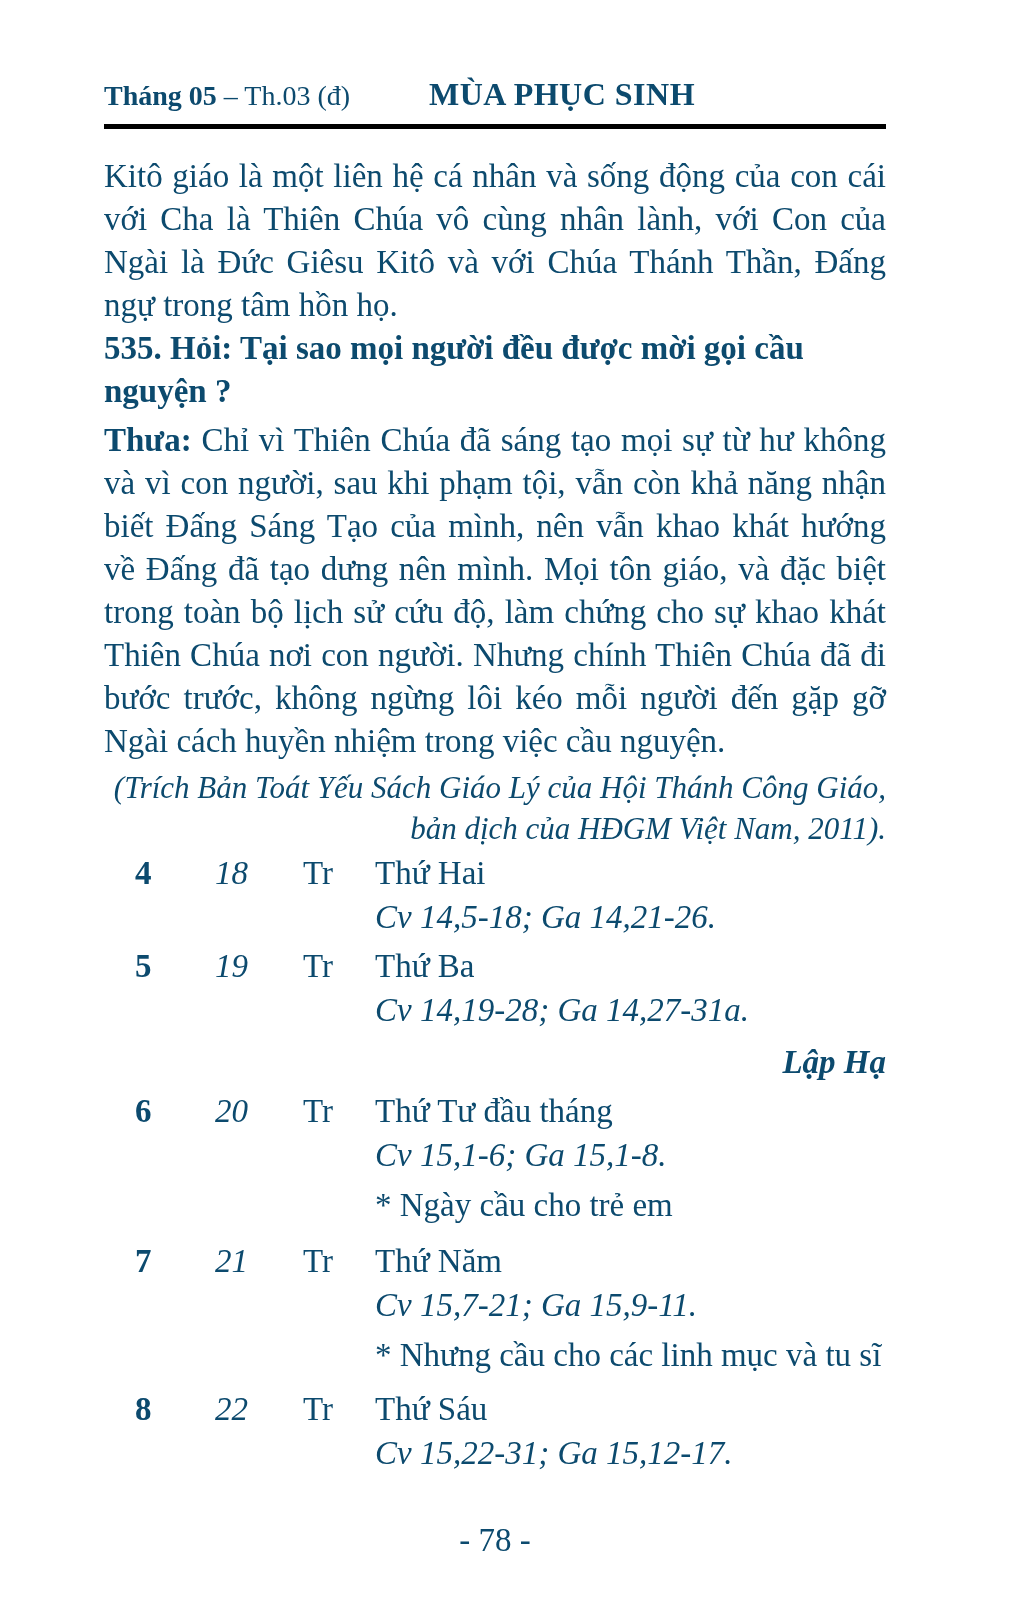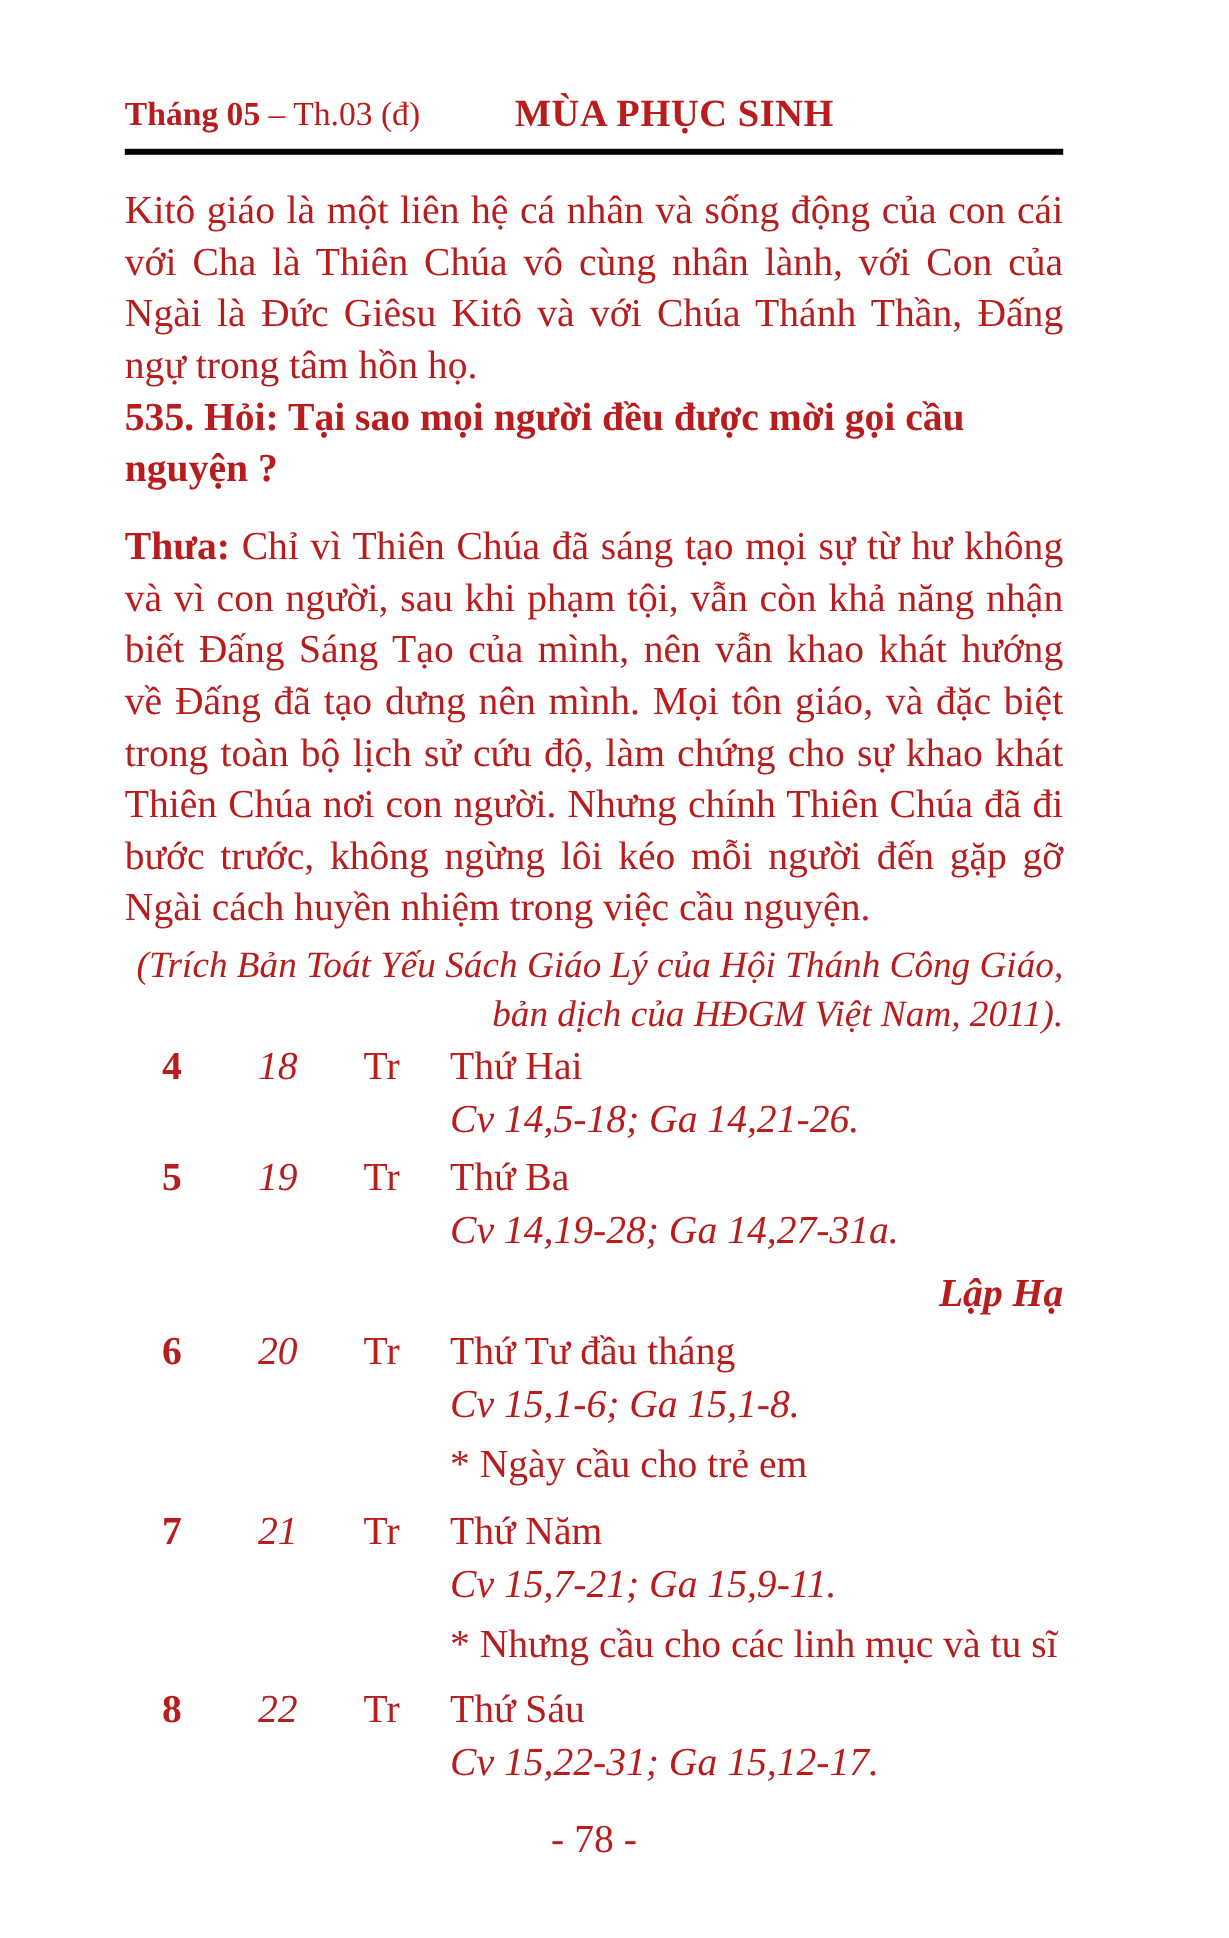--- a/index.html
+++ b/index.html
@@ -1,21 +1,21 @@
 <!DOCTYPE html>
 <html><head>
 <meta charset="utf-8">
 <style>
   html, body { margin: 0; padding: 0; background: #ffffff; }
   .page {
     position: relative;
     width: 1024px;
     height: 1615px;
     background: #ffffff;
-    color: #b91c1c;
+    color: #0c4a6e;
     font-family: "Liberation Serif", serif;
     box-sizing: border-box;
     padding: 76px 138px 0 104px;
     overflow: hidden;
   }
   
   .header {
     position: relative;
     height: 40px;
     font-size: 28px;
@@ -39,21 +39,21 @@
   }
   
   .para {
     margin: 0;
     font-size: 33px;
     line-height: 43px;
     text-align: justify;
   }
   .para--intro { margin-top: 26px; }
   .para--question { font-weight: bold; text-align: left; }
-  .para--answer { margin-top: 22px; }
+  .para--answer { margin-top: 6px; }
   .bold { font-weight: bold; }
   .citation {
     margin-top: 4px;
     font-size: 31px;
     line-height: 41px;
     font-style: italic;
     text-align: right;
   }
   
   .cal-entry { margin: 0; }
@@ -90,21 +90,21 @@
     font-style: italic;
     text-align: right;
   }
   .mt2  { margin-top: 2px; }
   .mt5  { margin-top: 5px; }
   .mt8  { margin-top: 6px; }
   .mt10 { margin-top: 10px; }
   .mt12 { margin-top: 12px; }
   
   .footer {
-    margin-top: 20px;
+    margin-top: 43px;
     font-size: 33px;
     line-height: 44px;
     text-align: center;
   }
 </style>
 </head>
 <body>
 
 <div class="page">
 

